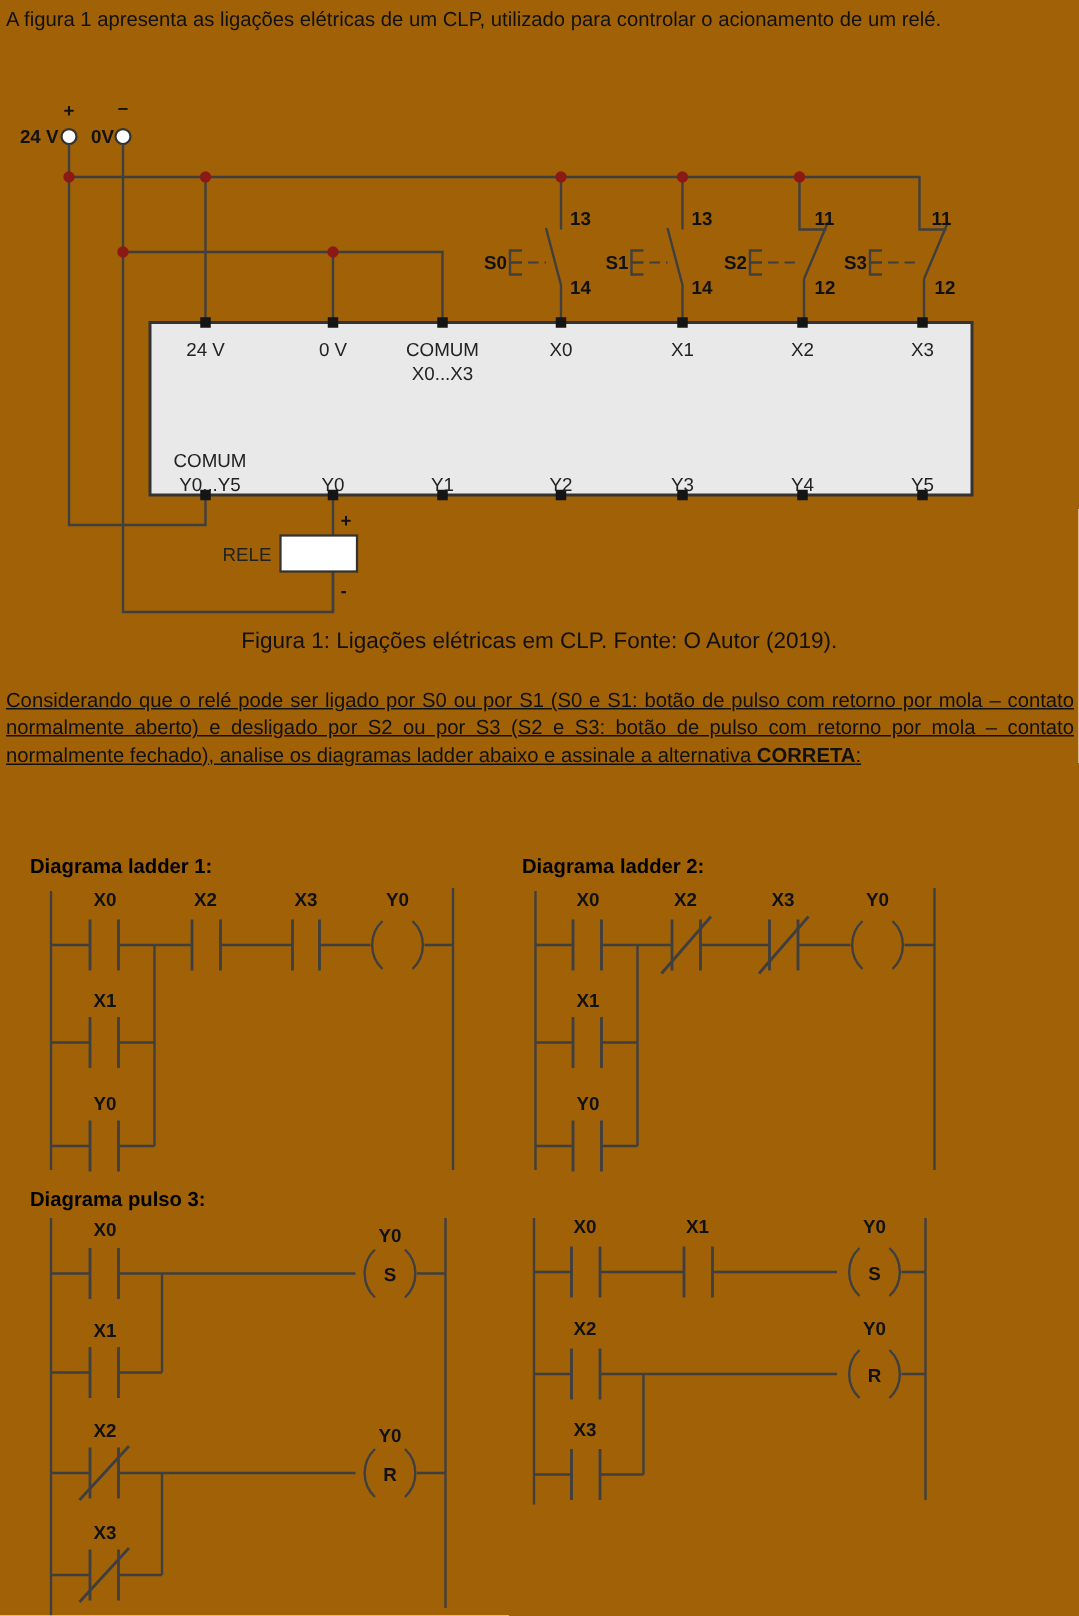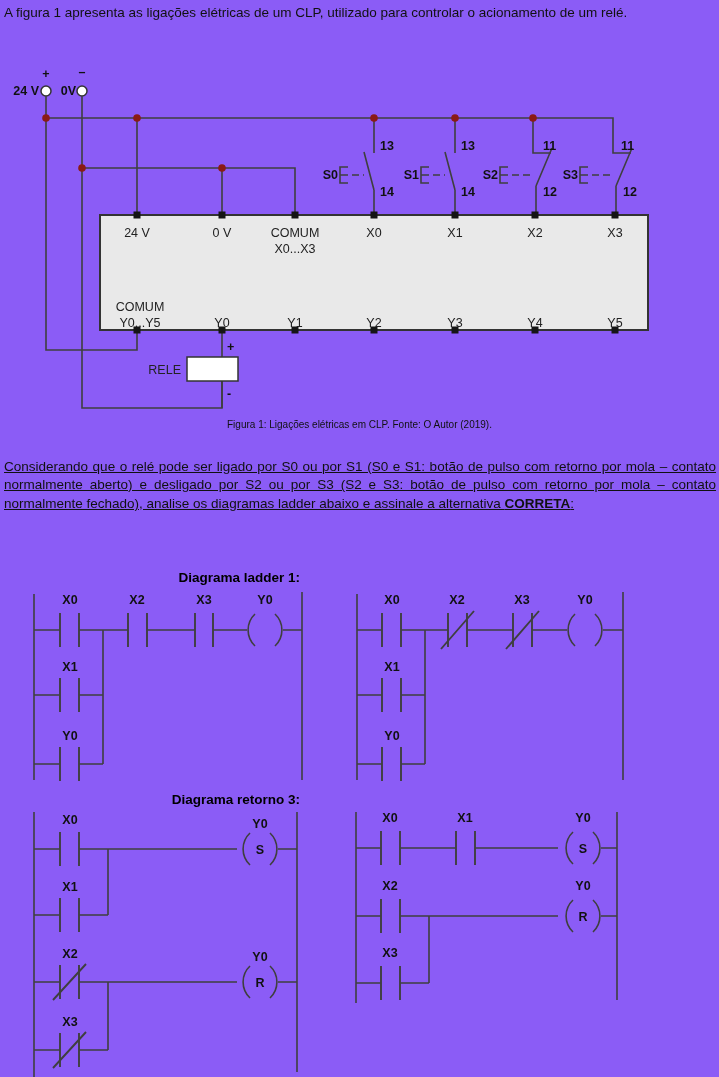--- a/index.html
+++ b/index.html
@@ -1,22 +1,22 @@
 <!DOCTYPE html>
 <html><head>
 <meta charset="utf-8">
 <style>
   html,body{margin:0;padding:0;background:#fff;}
-  #screen{position:relative;width:719px;height:1077px;background:#8b5cf6;overflow:hidden;
+  #screen{position:relative;width:719px;height:1077px;background:#a16207;overflow:hidden;
           font-family:"Liberation Sans",sans-serif;color:#000;}
   .para{position:absolute;left:4px;width:712px;font-size:13.5px;line-height:18.5px;
         text-align:justify;color:#111;}
   .caption{position:absolute;left:0;top:419px;width:719px;text-align:center;
-           font-size:10px;color:#111;}
-  .ladder-title{position:absolute;font-size:13.5px;font-weight:bold;text-align:right;color:#000;}
+           font-size:15px;color:#111;}
+  .ladder-title{position:absolute;font-size:13.5px;font-weight:bold;text-align:left;color:#000;}
   svg{position:absolute;overflow:visible;}
   .wire{stroke:#3f3f3f;stroke-width:1.6;fill:none;}
   .bar{stroke:#3f3f3f;stroke-width:1.9;fill:none;}
   .dashlink{stroke:#3f3f3f;stroke-width:1.4;stroke-dasharray:7 4;fill:none;}
   .dot{fill:#8b1a15;stroke:none;}
   .termsq{fill:#151515;}
   .slbl{font:bold 12.5px "Liberation Sans",sans-serif;fill:#111;}
   .plbl{font:12.5px "Liberation Sans",sans-serif;fill:#222;}
   .llbl{font:bold 12.5px "Liberation Sans",sans-serif;fill:#111;}
   .plcbox{fill:#e9e9e9;stroke:#333;stroke-width:2;}
@@ -137,21 +137,22 @@
       <text class="slbl" x="227" y="289">+</text>
       <text class="slbl" x="227" y="336">-</text>
     </g>
   </svg>
 
   <div class="caption">Figura 1: Ligações elétricas em CLP. Fonte: O Autor (2019).</div>
 
   <p class="para" style="top:444px;text-decoration:underline;"><span>Considerando que o relé pode ser ligado por S0 ou por S1 (S0 e S1: botão de pulso com retorno por mola – contato normalmente aberto) e desligado por S2 ou por S3 (S2 e S3: botão de pulso com retorno por mola – contato normalmente fechado), analise os diagramas ladder abaixo e assinale a alternativa </span><b>CORRETA</b><span>:</span></p>
 
   <div class="ladder-title" style="left:20px;top:570px;width:280px;">Diagrama ladder 1:</div>
-  <div class="ladder-title" style="left:20px;top:792px;width:280px;">Diagrama retorno 3:</div>
+  <div class="ladder-title" style="left:348px;top:570px;width:260px;">Diagrama ladder 2:</div>
+  <div class="ladder-title" style="left:20px;top:792px;width:280px;">Diagrama pulso 3:</div>
 
   <svg width="290" height="200" viewBox="0 0 290 200" style="left:25px;top:588px;">
     <path class="wire" d="M9,6 V192 M277,4 V192"></path>
     <path class="wire" d="M9,42 H35 M54,42 H103 M122,42 H170 M188,42 H222 M258,42 H277 M78,42 V176 M9,107 H35 M54,107 H78 M9,176 H35 M54,176 H78"></path>
     <path class="bar" d="M35,25 V59 M54,25 V59 M103,25 V59 M122,25 V59 M170,25 V59 M188,25 V59 M35,90 V124 M54,90 V124 M35,159 V193 M54,159 V193"></path>
     <path class="wire" d="M230,26 A22,22 0 0 0 230,58 M250,26 A22,22 0 0 1 250,58"></path>
     <text class="llbl" x="45" y="16" text-anchor="middle">X0</text>
     <text class="llbl" x="112" y="16" text-anchor="middle">X2</text>
     <text class="llbl" x="179" y="16" text-anchor="middle">X3</text>
     <text class="llbl" x="240" y="16" text-anchor="middle">Y0</text>

